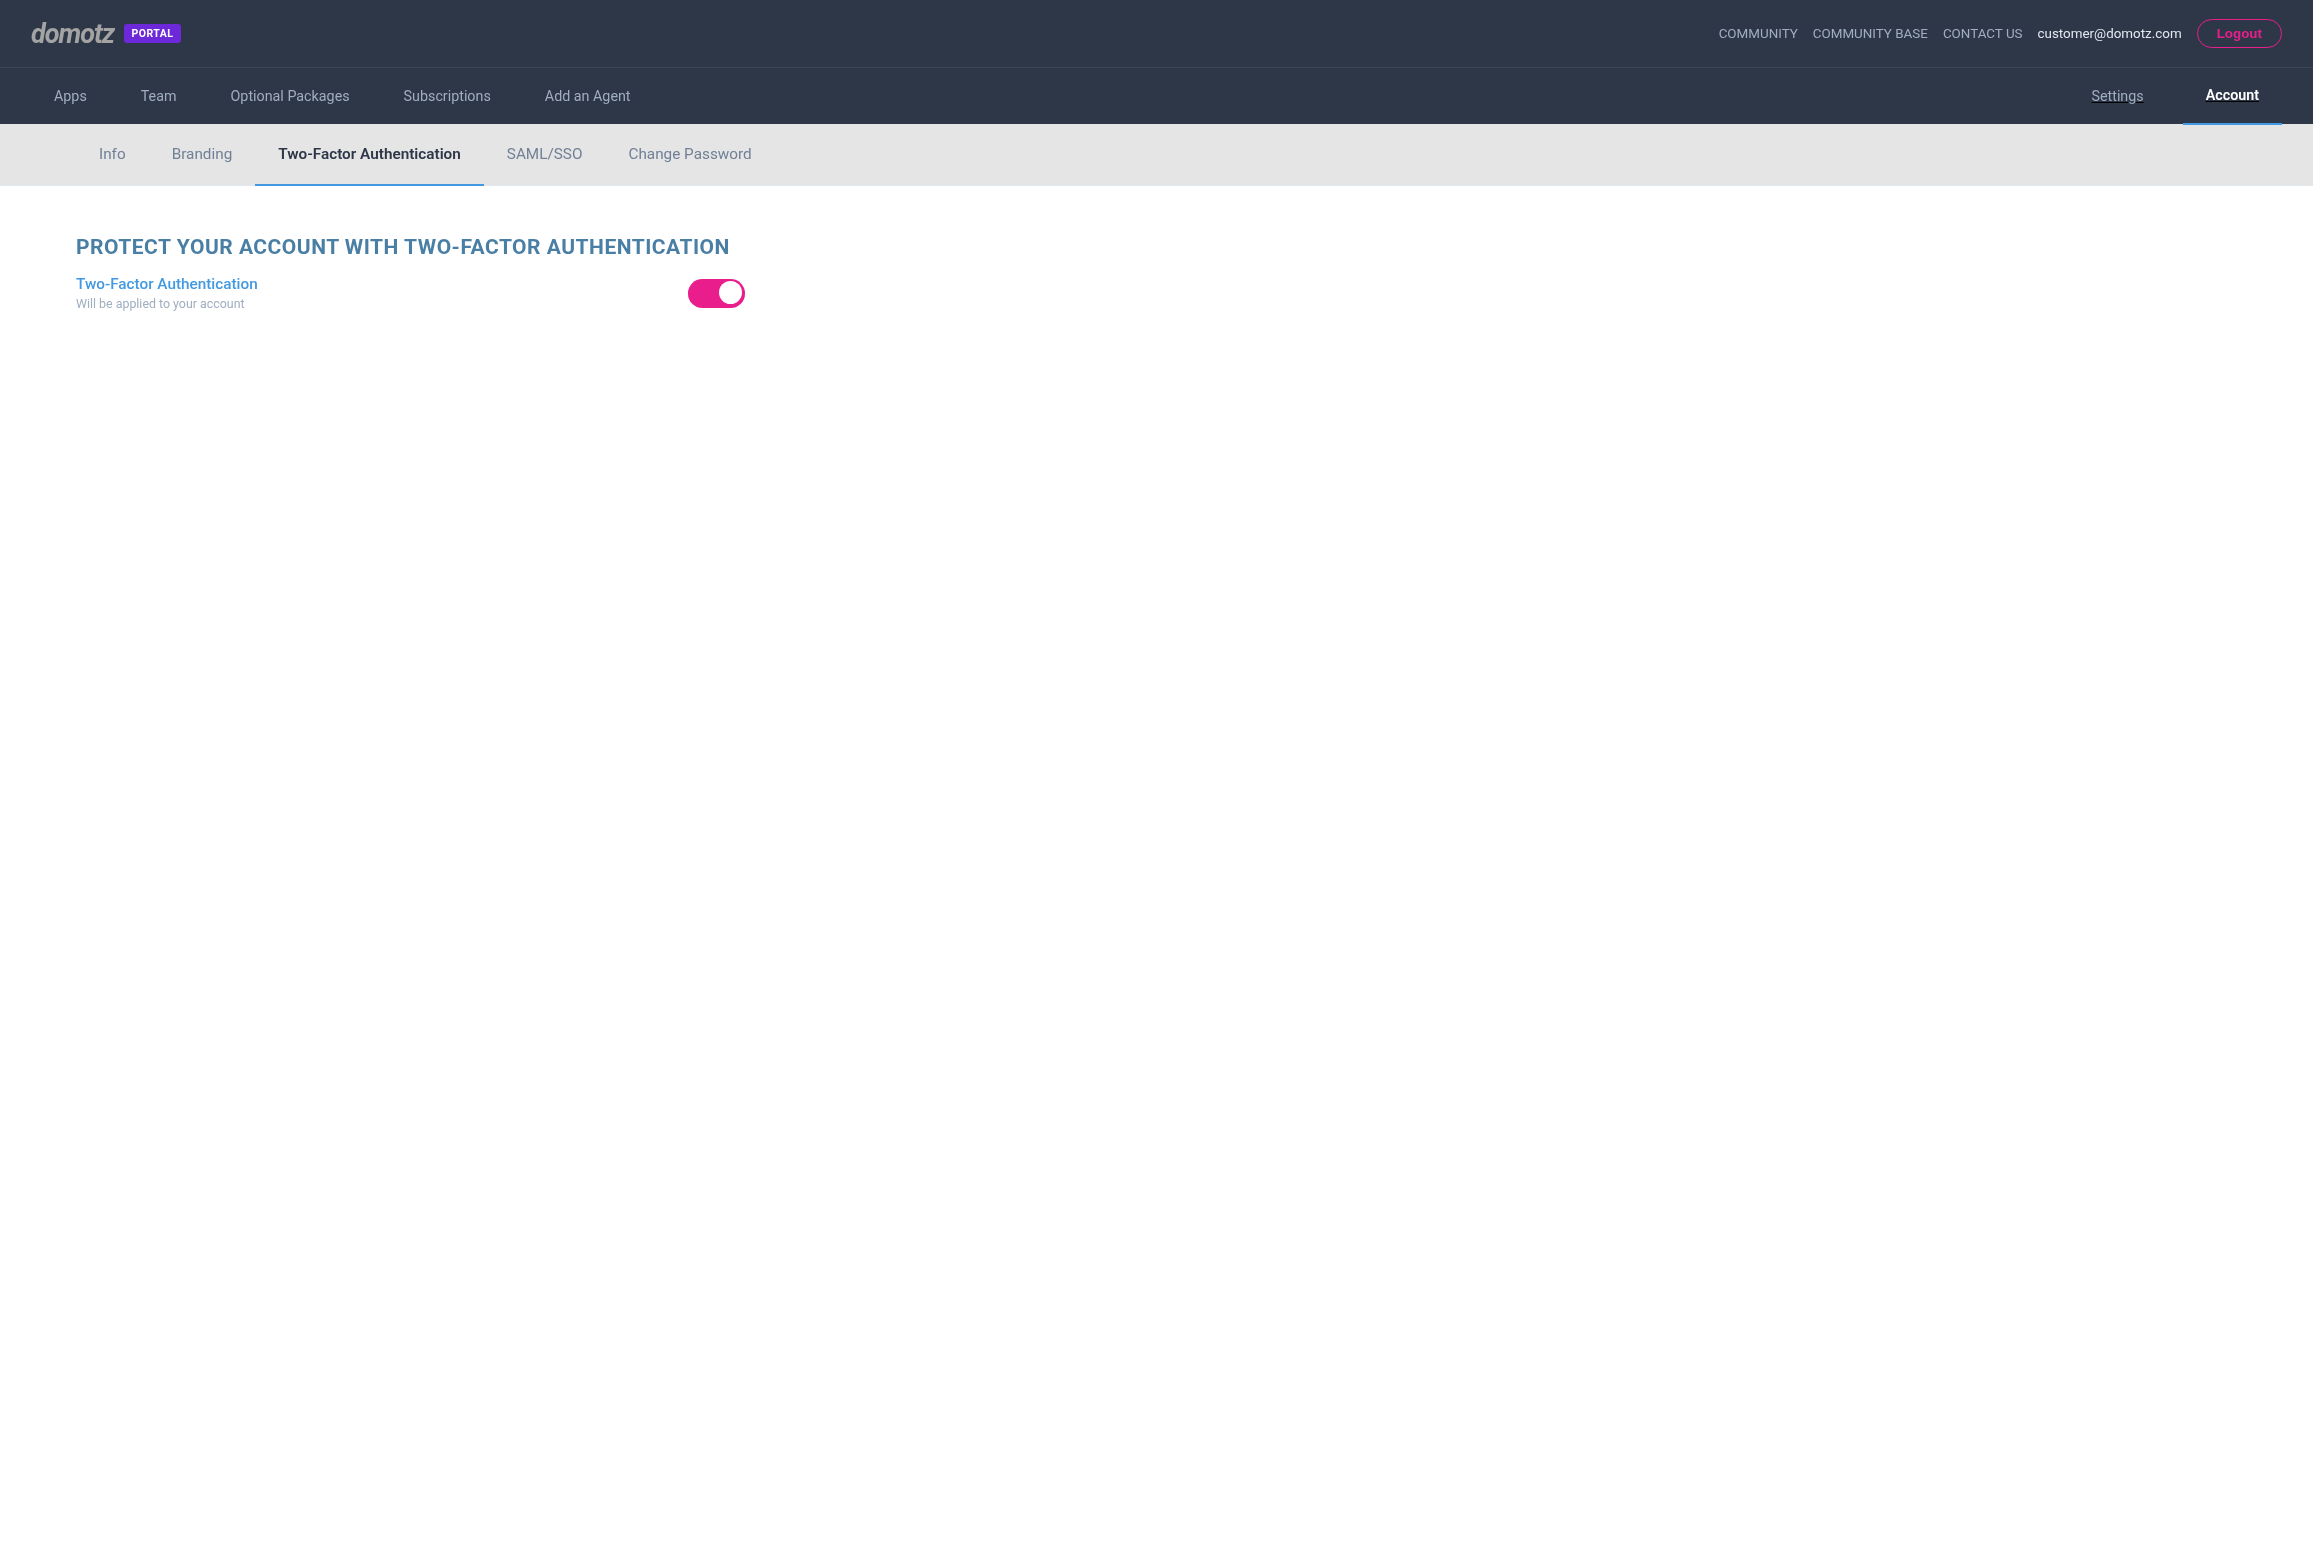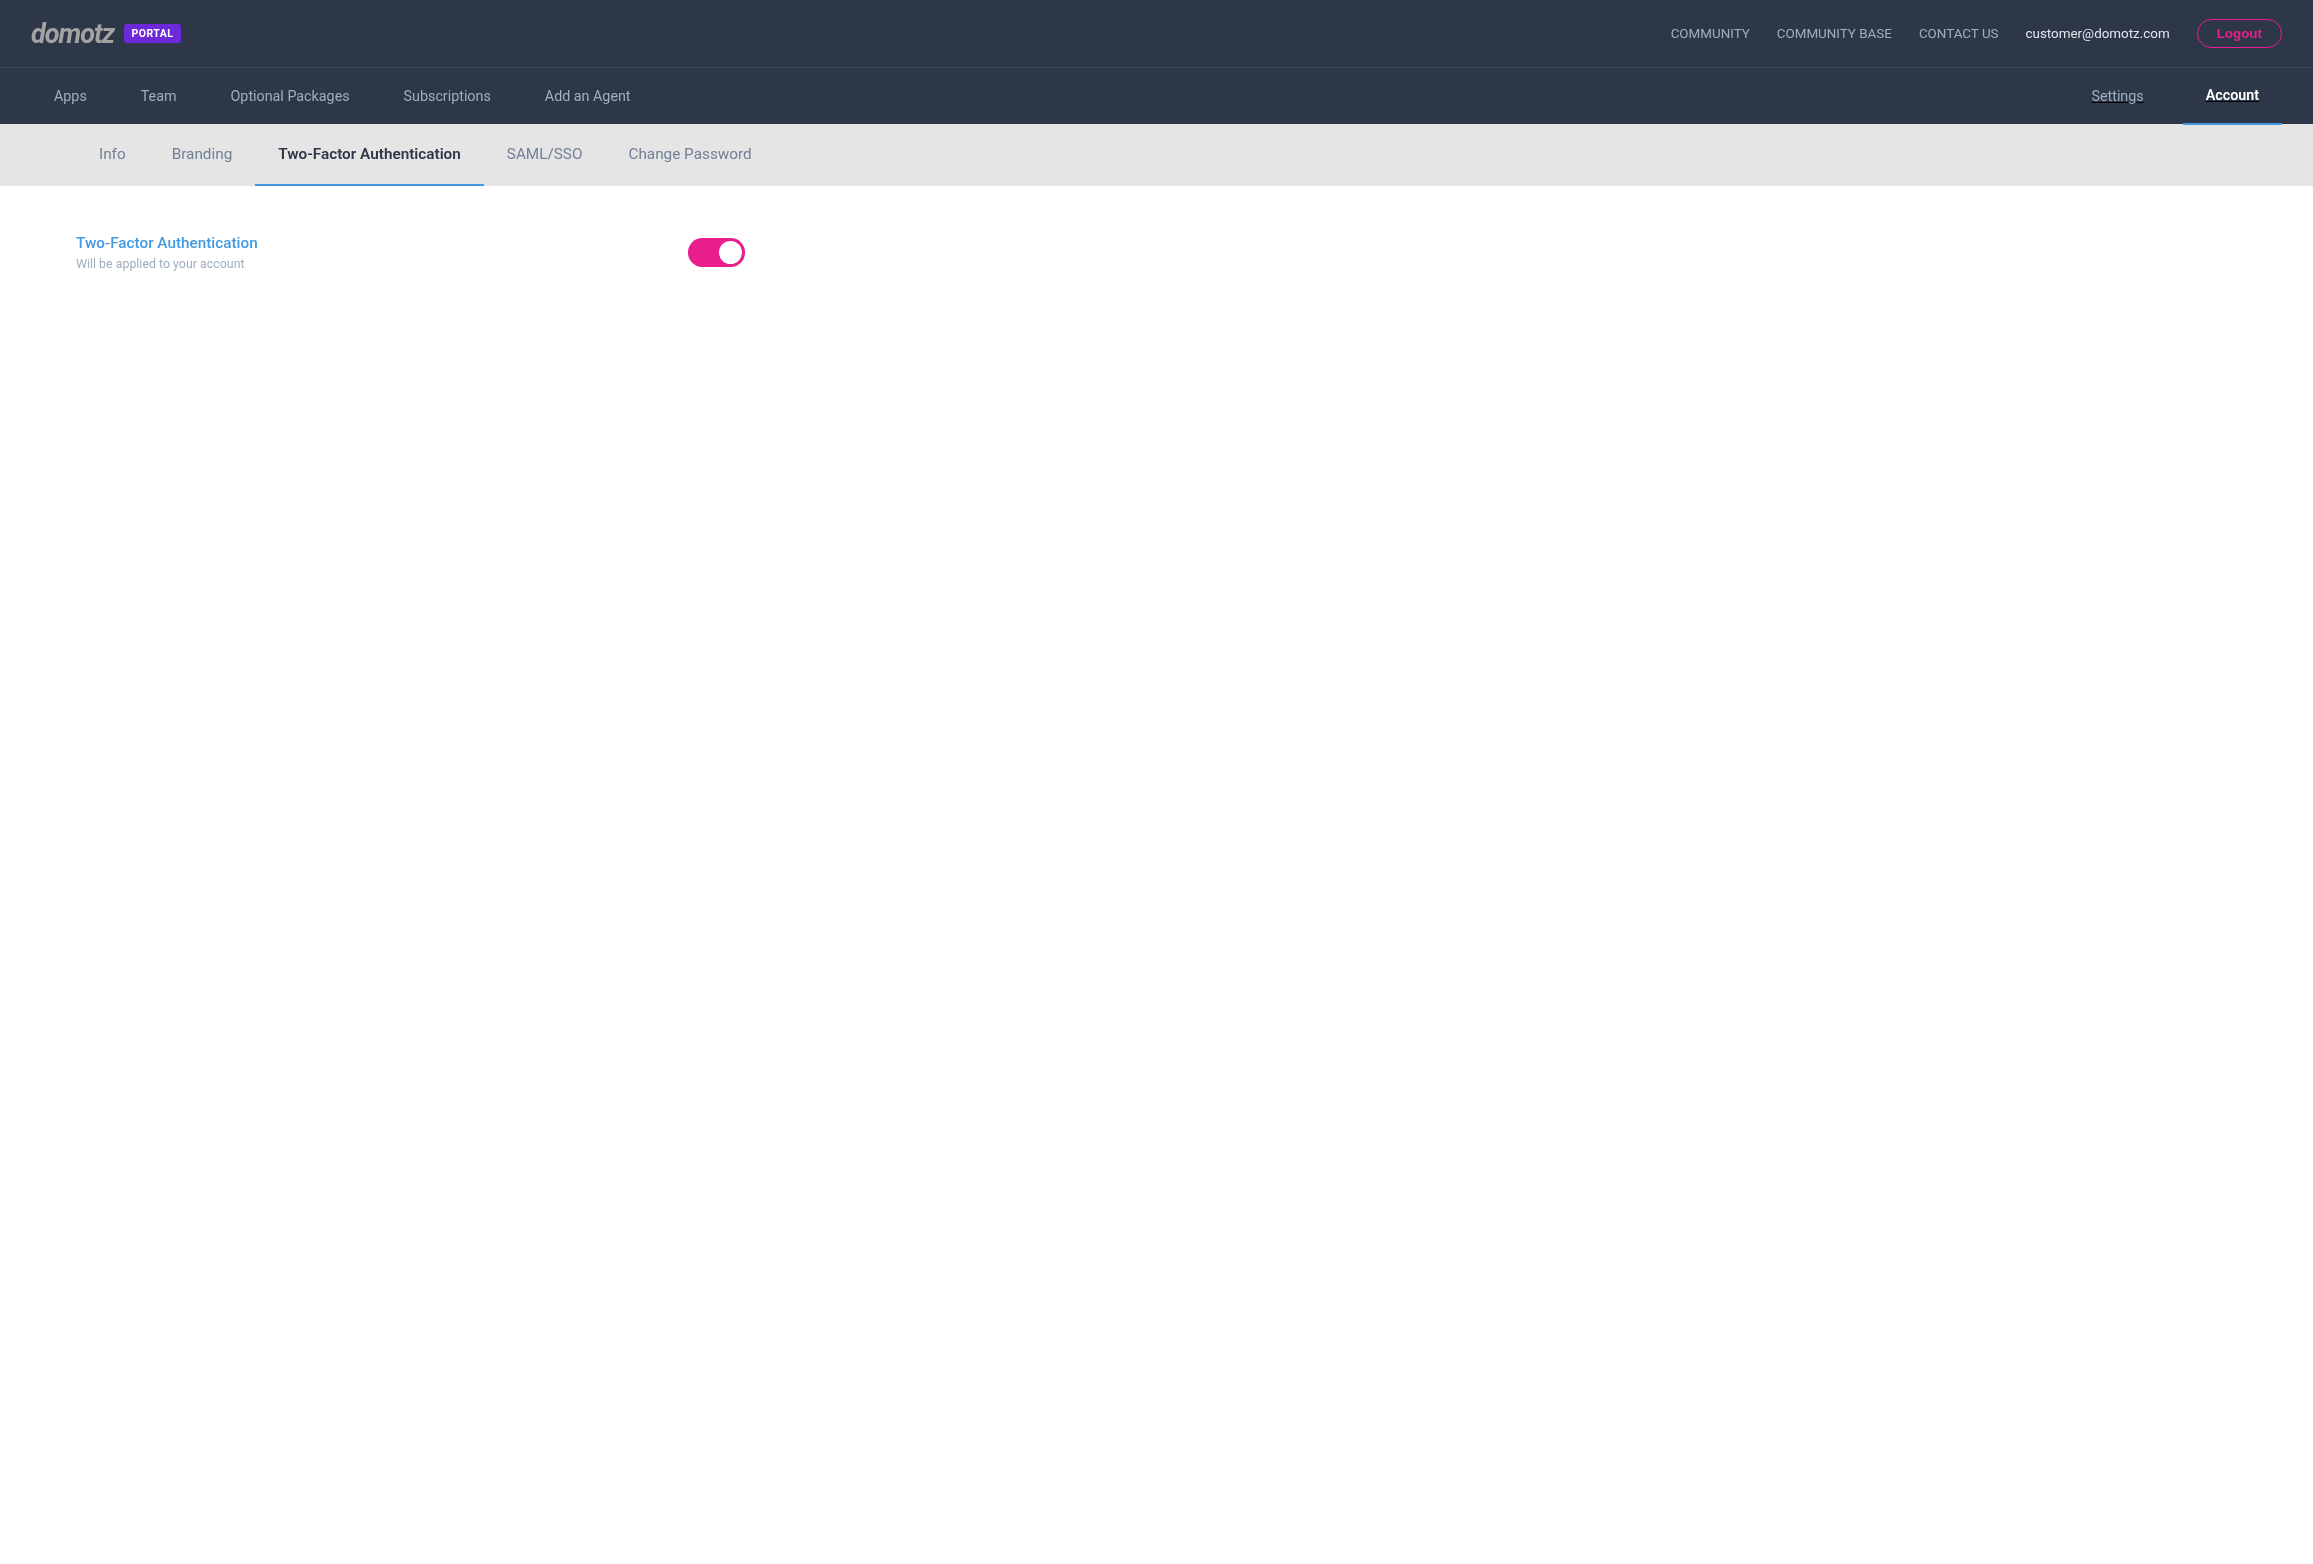--- a/index.html
+++ b/index.html
@@ -31,21 +31,21 @@
       color: #fff;
       font-size: 10.5px;
       font-weight: 700;
       padding: 2.9px 7.6px;
       border-radius: 2.9px;
       letter-spacing: 0.5px;
     }
     .top-nav-right {
       display: flex;
       align-items: center;
-      gap: 27px;
+      gap: 15px;
     }
     .top-nav-link {
       color: #a0aec0;
       font-size: 13.4px;
       text-decoration: none;
       cursor: pointer;
     }
     .top-nav-email {
       color: #e2e8f0;
       font-size: 13.4px;
@@ -227,20 +227,21 @@
 
 <div class="tab-bar">
   <a class="tab">Info</a>
   <a class="tab">Branding</a>
   <a class="tab active">Two-Factor Authentication</a>
   <a class="tab">SAML/SSO</a>
   <a class="tab">Change Password</a>
 </div>
 
 <div class="main-content">
+  <div class="section-title">PROTECT YOUR ACCOUNT WITH TWO-FACTOR AUTHENTICATION</div>
 
   <div class="tfa-row">
     <div>
       <div class="tfa-label">Two-Factor Authentication</div>
       <div class="tfa-sublabel">Will be applied to your account</div>
     </div>
     <label class="toggle-wrap">
       <input class="toggle-input" type="checkbox" checked="" style="">
       <div class="toggle-track" style="background: rgb(233, 30, 140);">
         <div class="toggle-thumb" style="left: 31px;"></div>

